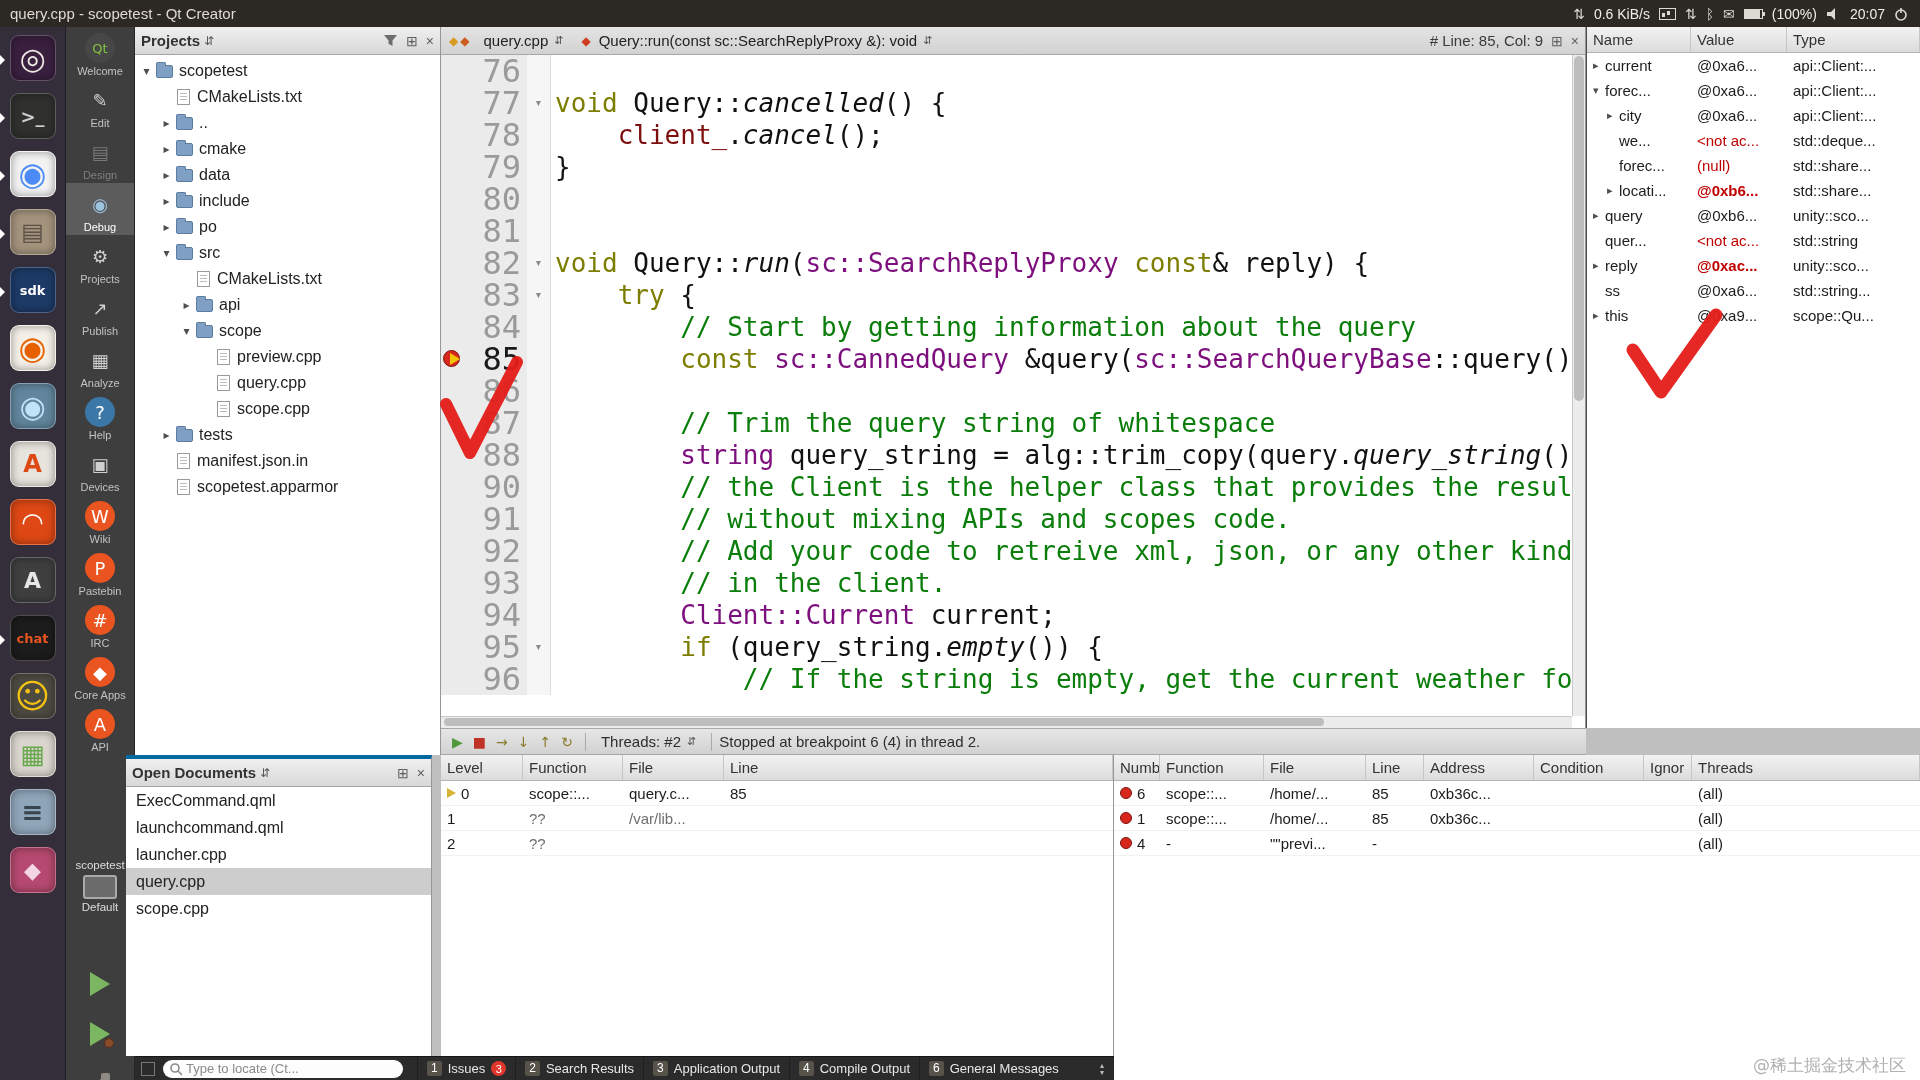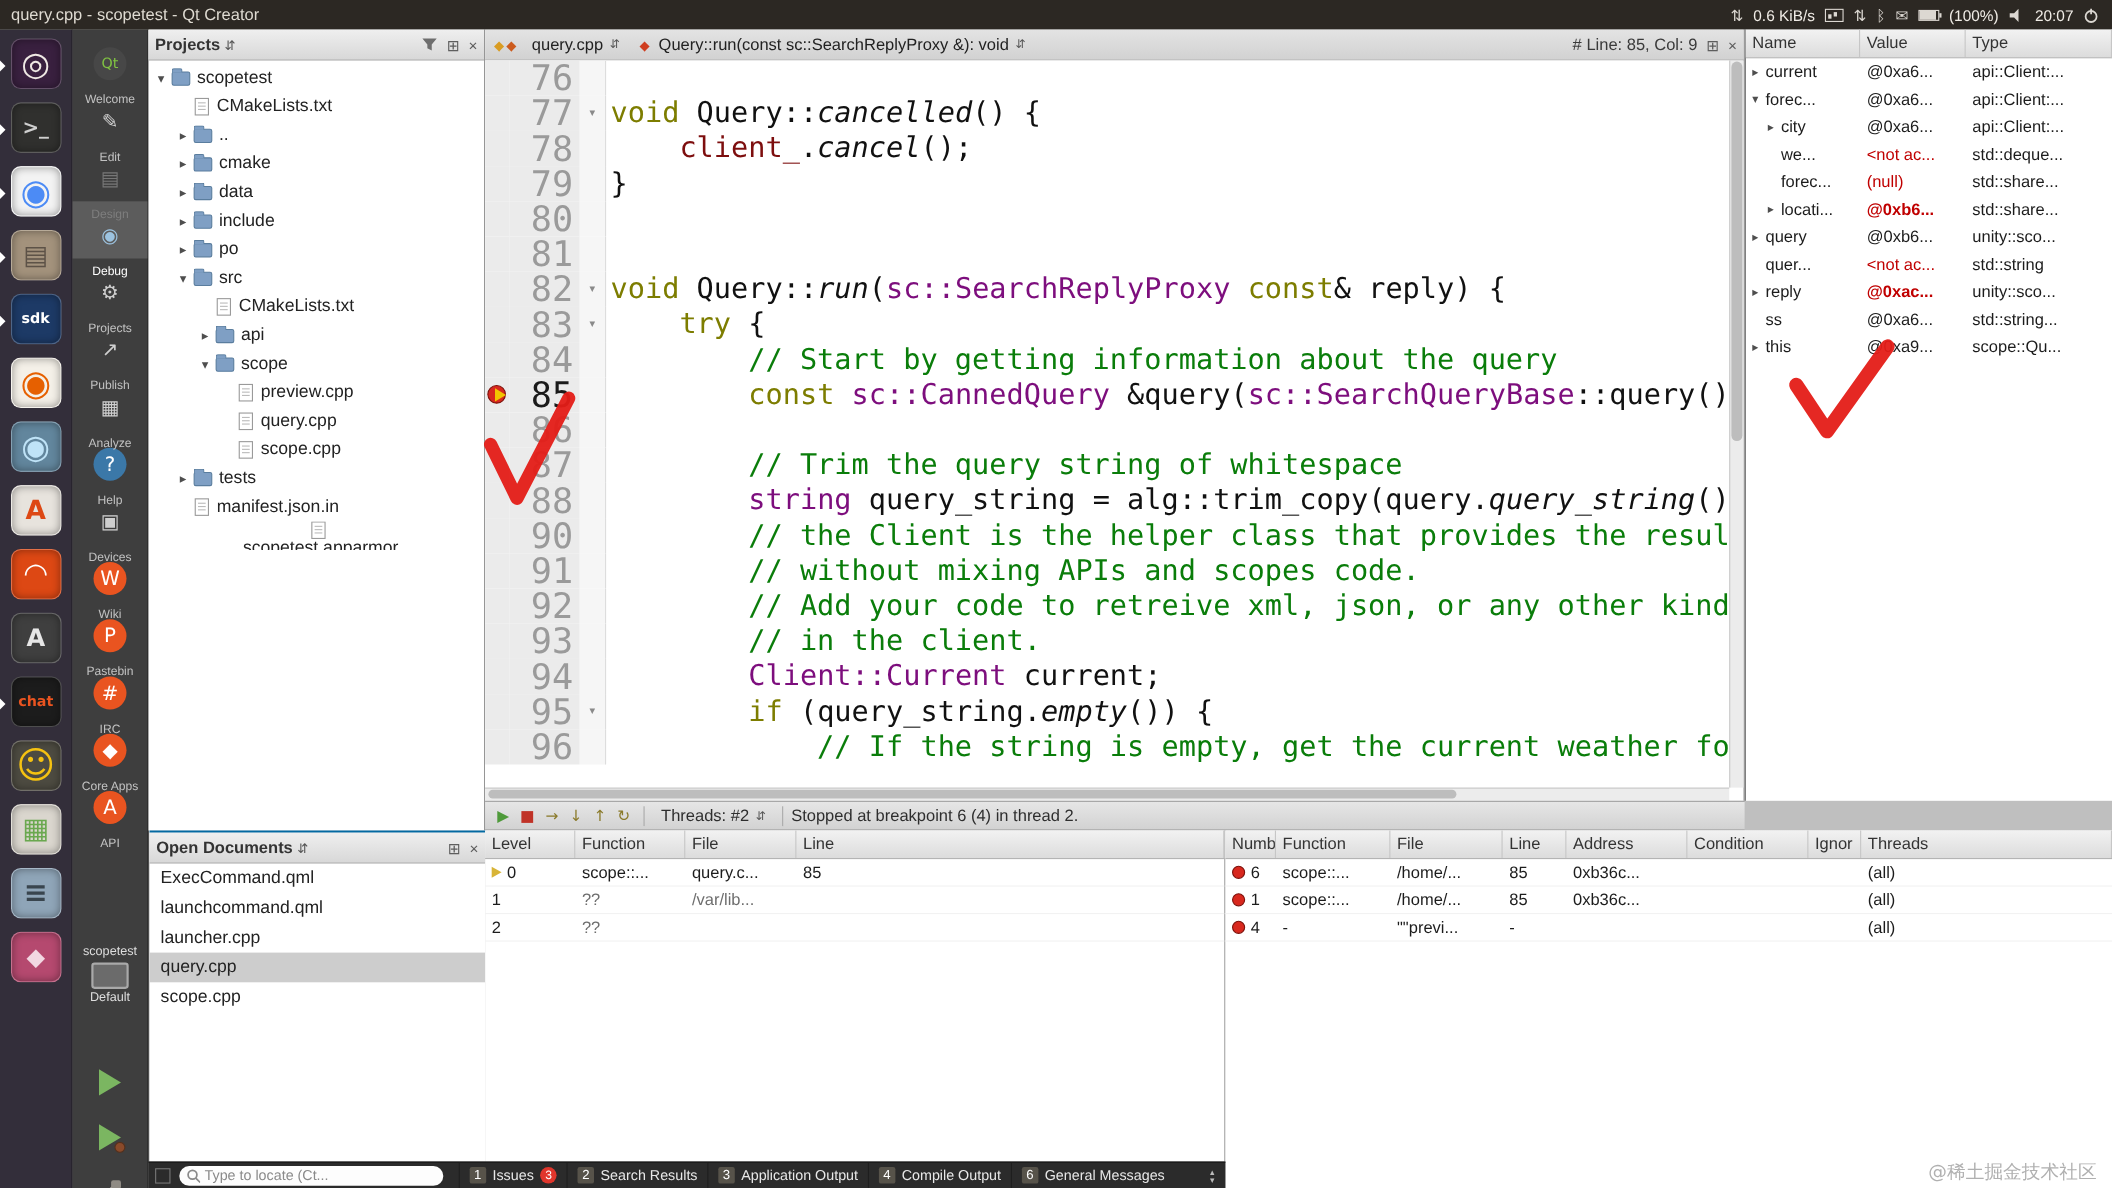--- a/index.html
+++ b/index.html
@@ -21,21 +21,21 @@
 
 .launcher{left:0;top:27px;width:66px;height:1053px;background:#332e3a;border-right:1px solid #1e1b22}
 .l-item{position:relative;height:50px;margin-top:8px;display:flex;justify-content:center}
 .l-tile{width:46px;height:46px;border-radius:9px;border:1px solid rgba(255,255,255,.22);box-shadow:inset 0 0 8px rgba(0,0,0,.4);display:flex;align-items:center;justify-content:center;font-weight:bold;overflow:hidden}
 .l-glyph{font-family:"DejaVu Sans",sans-serif}
 .l-running{position:absolute;left:0;top:50%;transform:translateY(-50%);width:0;height:0;border-left:5px solid #fff;border-top:5px solid transparent;border-bottom:5px solid transparent}
 
 
 .modebar{left:66px;top:27px;width:69px;height:1053px;background:#3e3e3e;border-right:1px solid #262626}
 .mode-item{height:52px;padding-top:4px;text-align:center}
-.mode-icon{width:30px;height:30px;display:flex;align-items:center;justify-content:center;font-size:18px;margin:12px auto;font-family:"DejaVu Sans",sans-serif}
+.mode-icon{width:30px;height:30px;display:flex;align-items:center;justify-content:center;font-size:18px;margin:2px auto;font-family:"DejaVu Sans",sans-serif}
 .mode-circle{border-radius:50%}
 .mode-label{font-size:11px;color:#c2c2c2;margin-top:1px;white-space:nowrap}
 .mode-active{background:#5c5c5c}
 .mode-active .mode-label{color:#fff}
 .mode-disabled .mode-label{color:#7e7e7e}
 .kit{position:absolute;top:832px;left:0;right:0;text-align:center;color:#ddd;font-size:11.5px}
 .kit-screen{width:34px;height:24px;border:2px solid #a9a9a9;border-radius:3px;background:#6b6b6b;margin:4px auto 2px}
 .runbtn{left:50%;transform:translateX(-50%)}
 .play{display:block;width:0;height:0;border-left:20px solid #7bb661;border-top:12px solid transparent;border-bottom:12px solid transparent}
 .bugdot{position:absolute;right:-4px;bottom:-2px;width:10px;height:10px;border-radius:50%;background:#8a4a2a;border:1px solid #55301c}
@@ -102,21 +102,21 @@
 .loc-row{height:25px;display:flex;font-size:15px;color:#1c1c1c;align-items:center}
 .loc-c{padding-left:6px;white-space:nowrap;overflow:hidden;height:100%;display:flex;align-items:center}
 .loc-name{width:104px}
 .loc-value{width:96px}
 .loc-type{flex:1}
 .loc-arrow{font-size:11px;color:#4e4e4e;width:12px;flex:none;display:inline-block}
 .val-red{color:#c00000}
 .val-redbold{color:#c00000;font-weight:bold}
 
 
-.opendocs-panel{left:136px;top:755px;width:306px;height:301px;border-right:1px solid #969696;border-top:2px solid #0369a1}
+.opendocs-panel{left:126px;top:755px;width:306px;height:301px;border-right:1px solid #969696;border-top:4px solid #0369a1}
 .od-row{height:27px;line-height:27px;padding-left:10px;font-size:16px;color:#222;white-space:nowrap;overflow:hidden}
 .od-sel{background:#cdcdcd}
 
 
 .stack-panel{left:441px;top:755px;width:673px;height:301px;background:#fff;border-right:1px solid #969696}
 .bp-panel{left:1114px;top:755px;width:806px;height:325px;background:#fff}
 .t-row{height:25px;display:flex;font-size:15px;color:#1c1c1c;align-items:center;border-bottom:1px solid #f2f2f2}
 .t-row .t-c{border-right:none}
 .c-level{width:82px}
 .c-func{width:100px}
@@ -455,21 +455,21 @@
         <div class="tree-row" style="padding-left: 24px;">
           <span class="tree-arrow">▸</span>
           <span class="icon-folder"></span>
           <span class="tree-label">tests</span>
         </div>
         <div class="tree-row" style="padding-left: 24px;">
           <span class="tree-arrow"></span>
           <span class="icon-file"></span>
           <span class="tree-label">manifest.json.in</span>
         </div>
-        <div class="tree-row" style="padding-left: 8px; flex-direction: column;">
+        <div class="tree-row" style="padding-left: 24px;">
           <span class="tree-arrow"></span>
           <span class="icon-file"></span>
           <span class="tree-label">scopetest.apparmor</span>
         </div>
       </div>
   </div>
 
   <div class="abs editor-area">
     <div class="ed-toolbar">
       <span class="nav-d">◆</span>

